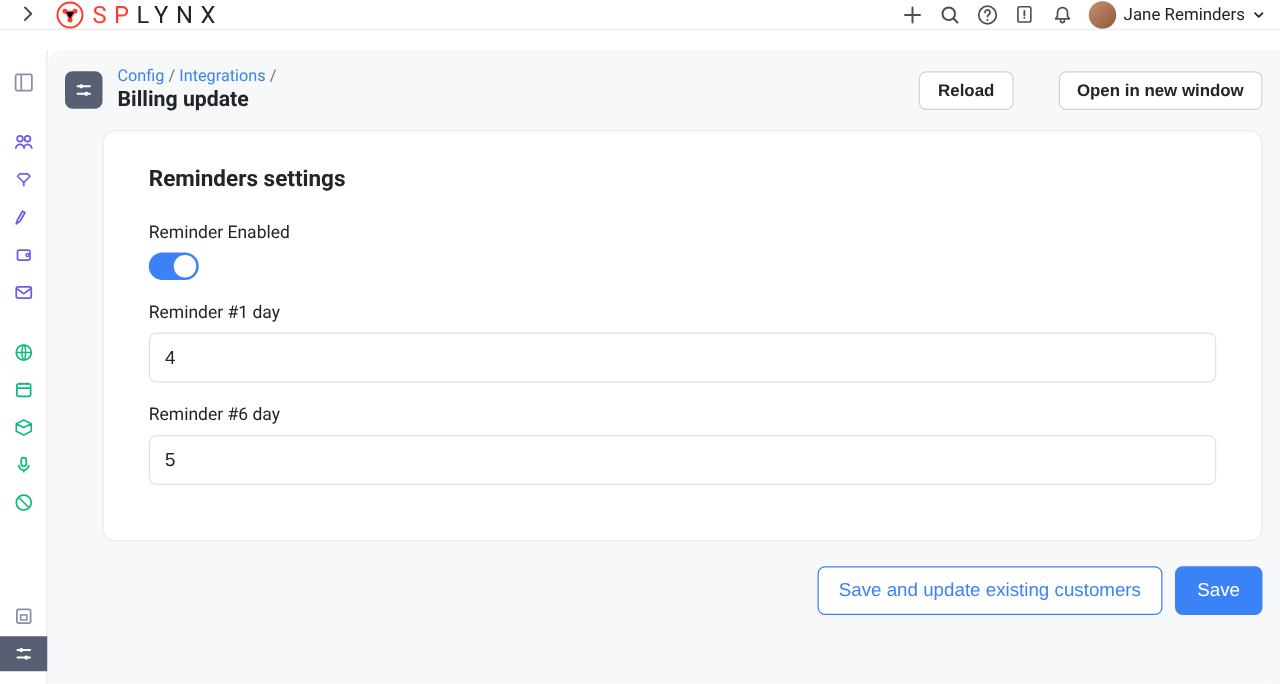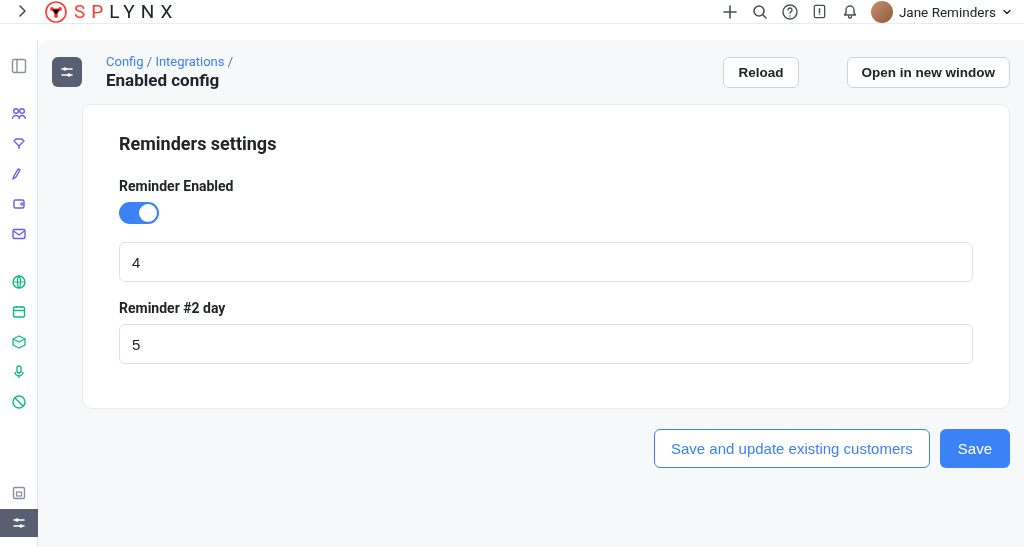--- a/index.html
+++ b/index.html
@@ -19,33 +19,33 @@
 .side { position: absolute; left: 0; top: 40px; bottom: 0; width: 38px; background: #fff; border-right: 1px solid #e5e5e5; display: flex; flex-direction: column; align-items: center; padding-top: 12px; }
 .side .s-icon { width: 38px; height: 28px; display: flex; align-items: center; justify-content: center; color: #8a8fa3; font-size: 15px; margin-bottom: 2px; cursor: pointer; }
 .side .s-icon.purple { color: #6c5ce7; }
 .side .s-icon.green { color: #10b981; }
 .side .s-gap { height: 18px; }
 .side .s-bottom { margin-top: auto; margin-bottom: 8px; display:flex; flex-direction:column; align-items:center;}
 .side .s-icon.active { background: #595f72; color: #fff; width: 38px; height: 28px; }
 
 .main { position: absolute; left: 38px; top: 40px; right: 0; bottom: 0; background: #f7f8fa; border-radius: 12px 0 0 0; padding: 14px 14px 16px 14px; overflow: hidden; }
 
-.header-row { display: flex; align-items: center; gap: 24px; margin-bottom: 14px; justify-content: flex-end; }
+.header-row { display: flex; align-items: center; gap: 12px; margin-bottom: 14px; justify-content: flex-end; }
 .header-iconbox { width: 30px; height: 30px; background: #595f72; border-radius: 6px; display: flex; align-items: center; justify-content: center; color: #fff; }
 .crumbs { font-size: 13px; color: #6c757d; }
 .crumbs a { color: #3b82f6; text-decoration: none; }
 .page-title { font-size: 17px; font-weight: 700; color: #212529; margin-top: 1px; }
 .header-row .spacer { flex: 1; }
 .btn-outline { background: #fff; border: 1px solid #ced4da; border-radius: 6px; padding: 7px 14px; font-size: 13.5px; color: #212529; cursor: pointer; font-weight: bold; }
 .btn-outline + .btn-outline { margin-left: 24px; }
 
 .card { background: #fff; border: 1px solid #e9ecef; border-radius: 10px; padding: 28px 36px 26px 36px; margin-left: 30px; margin-right: 0; }
 .card h2 { font-size: 18px; font-weight: 700; margin-bottom: 24px; }
 .field { margin-bottom: 18px; }
-.field label { display: block; font-size: 14px; color: #212529; margin-bottom: 8px; font-weight: bold; }
+.field label { display: block; font-size: 14px; color: #212529; margin-bottom: 8px; }
 .field input[type=text] { width: 100%; height: 40px; border: 1px solid #dee2e6; border-radius: 6px; padding: 0 12px; font-size: 15px; color: #212529; background: #fff; }
 
 .toggle { width: 40px; height: 22px; background: #3b82f6; border-radius: 11px; position: relative; cursor: pointer; }
 .toggle .knob { position: absolute; right: 2px; top: 2px; width: 18px; height: 18px; background: #fff; border-radius: 50%; }
 
 .actions { display: flex; justify-content: flex-end; gap: 10px; margin-top: 20px; margin-left: 30px; }
 .btn-outline-primary { background: #fff; border: 1.5px solid #3b82f6; color: #3b82f6; border-radius: 6px; padding: 10px 16px; font-size: 15px; cursor: pointer; }
 .btn-primary { background: #3b82f6; color: #fff; border: none; border-radius: 6px; padding: 10px 18px; font-size: 15px; cursor: pointer; }
 </style>
 </head>
@@ -200,43 +200,44 @@
           <circle cx="10" cy="11" r="1.7" fill="currentColor"></circle>
         </svg>
       </div>
     <div>
       <div class="crumbs">
         <a href="#">Config</a>
         <span>/</span>
         <a href="#">Integrations</a>
         <span>/</span>
       </div>
-      <div class="page-title">Enabled config</div>
+      <div class="page-title">Billing update</div>
     </div>
     <div class="spacer"></div>
     <button class="btn-outline">Reload</button>
     <button class="btn-outline">Open in new window</button>
   </div>
 
   <div class="card">
     <h2>Reminders settings</h2>
 
     <div class="field">
       <label>Reminder Enabled</label>
       <div class="toggle">
           <div class="knob"></div>
         </div>
     </div>
 
     <div class="field">
+      <label>Reminder #1 day</label>
       <input type="text" value="4" style="">
     </div>
 
     <div class="field">
-      <label>Reminder #2 day</label>
+      <label>Reminder #6 day</label>
       <input type="text" value="5" style="">
     </div>
 
   </div>
 
   <div class="actions">
     <button class="btn-outline-primary">Save and update existing customers</button>
     <button class="btn-primary">Save</button>
   </div>
 </div>

